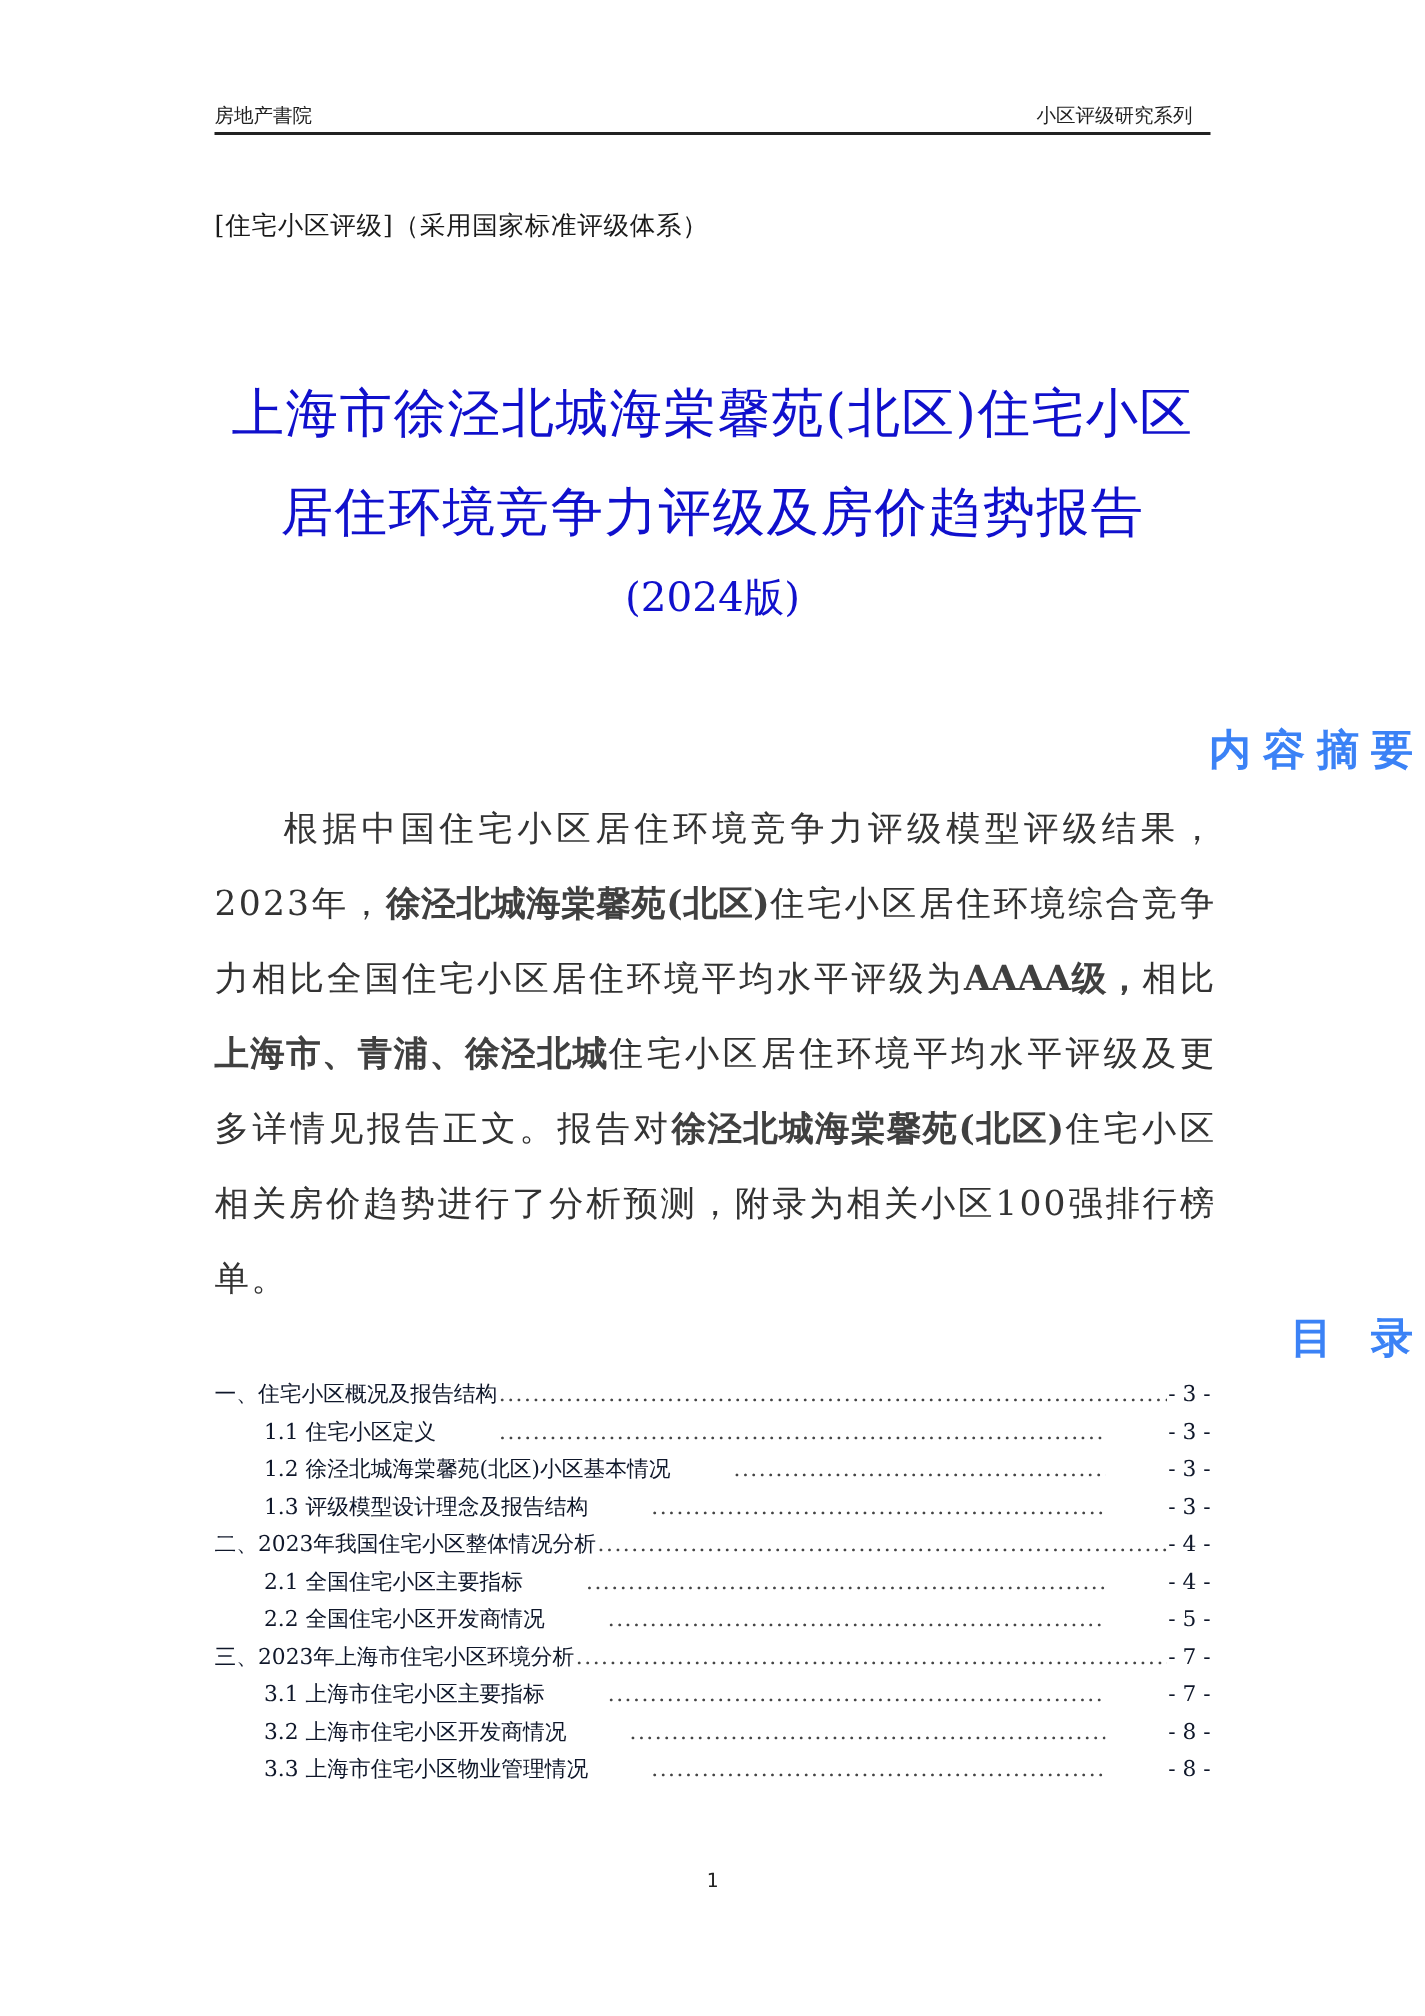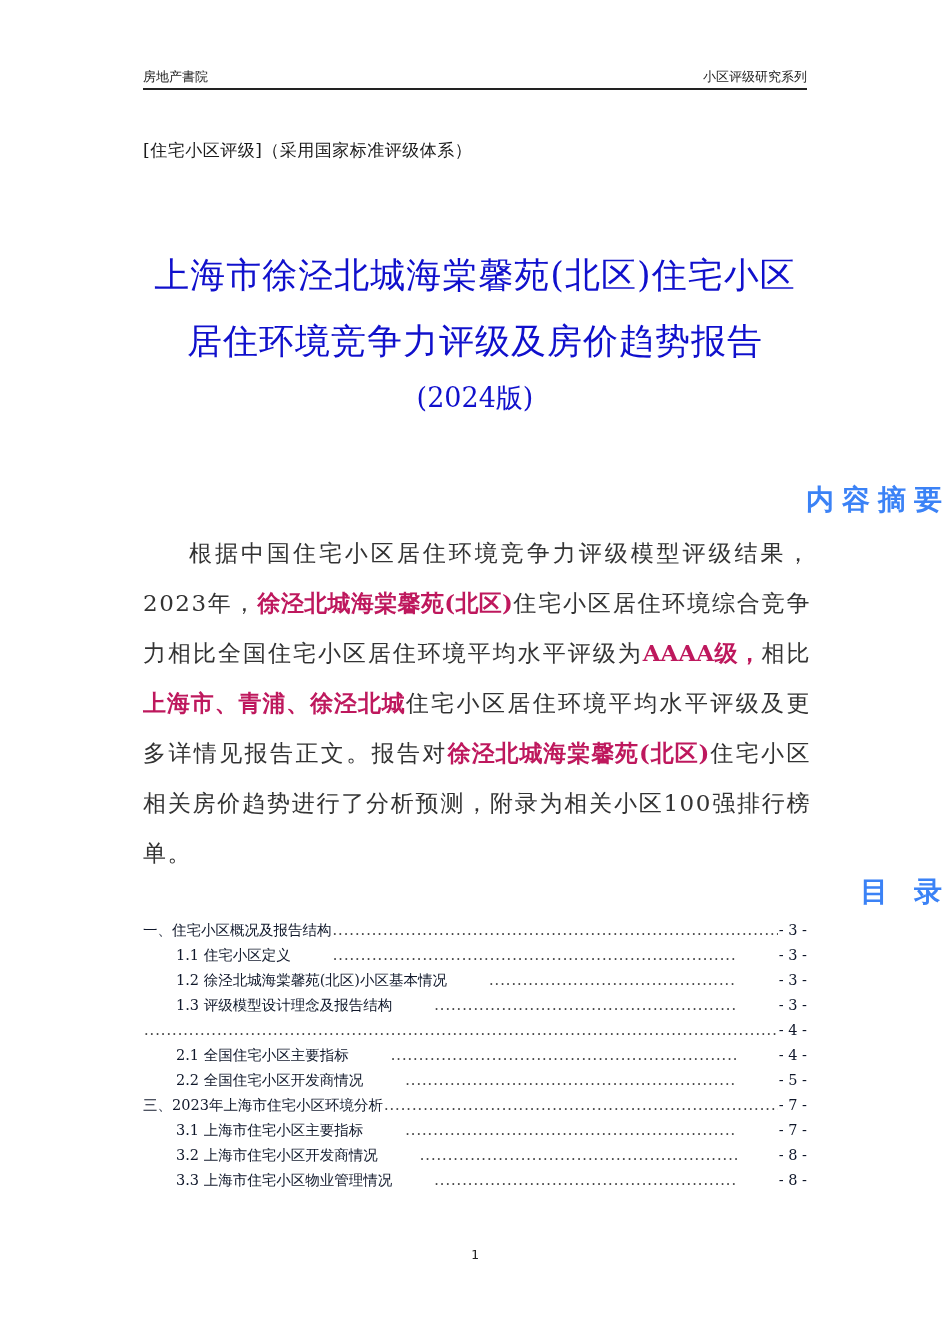--- a/index.html
+++ b/index.html
@@ -3,41 +3,41 @@
 <meta charset="utf-8">
 <style>
   html, body { margin: 0; padding: 0; background: #ffffff; }
   body { width: 950px; height: 1344px; position: relative; overflow: hidden;
          font-family: "DejaVu Serif", "Liberation Serif", serif; color: #1a1a1a; }
 
   .header { position: absolute; left: 143px; top: 66px; width: 664px; height: 22px;
             border-bottom: 2px solid #222; font-family: "DejaVu Sans", "Liberation Sans", sans-serif;
             font-size: 13px; color: #222; }
   .header .left { position: absolute; left: 0; top: 2px; }
-  .header .right { position: absolute; right: 0; top: 2px; }
+  .header .right { position: absolute; right: 12px; top: 2px; }
 
   .tag { position: absolute; left: 143px; top: 139px; font-size: 17px; color: #1a1a1a; letter-spacing: 0.5px; }
 
   .title { position: absolute; left: 0; width: 950px; text-align: center; color: #1010cc;
            font-family: "DejaVu Serif", "Liberation Serif", serif; }
   .title.l1 { top: 252px; font-size: 35px; letter-spacing: 1px; }
   .title.l2 { top: 318px; font-size: 35px; letter-spacing: 1px; }
   .title.l3 { top: 380px; font-size: 27px; }
 
   .section-heading { position: absolute; left: 0; width: 950px; text-align: right;
                      font-family: "DejaVu Sans", "Liberation Sans", sans-serif; font-weight: bold;
                      font-size: 28px; color: #3b82f6; letter-spacing: 8px; }
   .summary-heading { top: 481px; }
   .toc-heading { top: 873px; }
 
   .summary { position: absolute; left: 143px; top: 528px; width: 668px;
              font-size: 23px; line-height: 50px; color: #333; text-align: justify;
              letter-spacing: 1.5px; }
   .summary p { margin: 0; text-indent: 2em; }
-  .summary b { color: #be185d; font-weight: bold; letter-spacing: 0; }
+  .summary b { color: #404040; font-weight: bold; letter-spacing: 0; }
 
   .toc { position: absolute; left: 143px; top: 918px; width: 664px; font-size: 14.5px; color: #0f172a; }
   .toc-row { display: flex; align-items: baseline; height: 25px; line-height: 25px; }
   .toc-row.sub { padding-left: 33px; gap: 41px; }
   .toc-row .label { white-space: nowrap; }
   .toc-row .dots { flex: 1; overflow: hidden; white-space: nowrap; color: #444; margin: 0 1px; }
   .toc-row .dots::before { content: "...................................................................................................................................................................................................................................................."; letter-spacing: 1px; }
   .toc-row .page { white-space: nowrap; }
 
   .page-number { position: absolute; left: 0; width: 950px; top: 1247px; text-align: center;
@@ -82,20 +82,21 @@
       <span class="label">1.2  徐泾北城海棠馨苑(北区)小区基本情况</span>
       <span class="dots"></span>
       <span class="page">- 3 -</span>
     </div>
   <div class="toc-row sub">
       <span class="label">1.3  评级模型设计理念及报告结构</span>
       <span class="dots"></span>
       <span class="page">- 3 -</span>
     </div>
   <div class="toc-row">
+      <span class="label">二、2023年我国住宅小区整体情况分析</span>
       <span class="dots"></span>
       <span class="page">- 4 -</span>
     </div>
   <div class="toc-row sub">
       <span class="label">2.1  全国住宅小区主要指标</span>
       <span class="dots"></span>
       <span class="page">- 4 -</span>
     </div>
   <div class="toc-row sub">
       <span class="label">2.2  全国住宅小区开发商情况</span>

